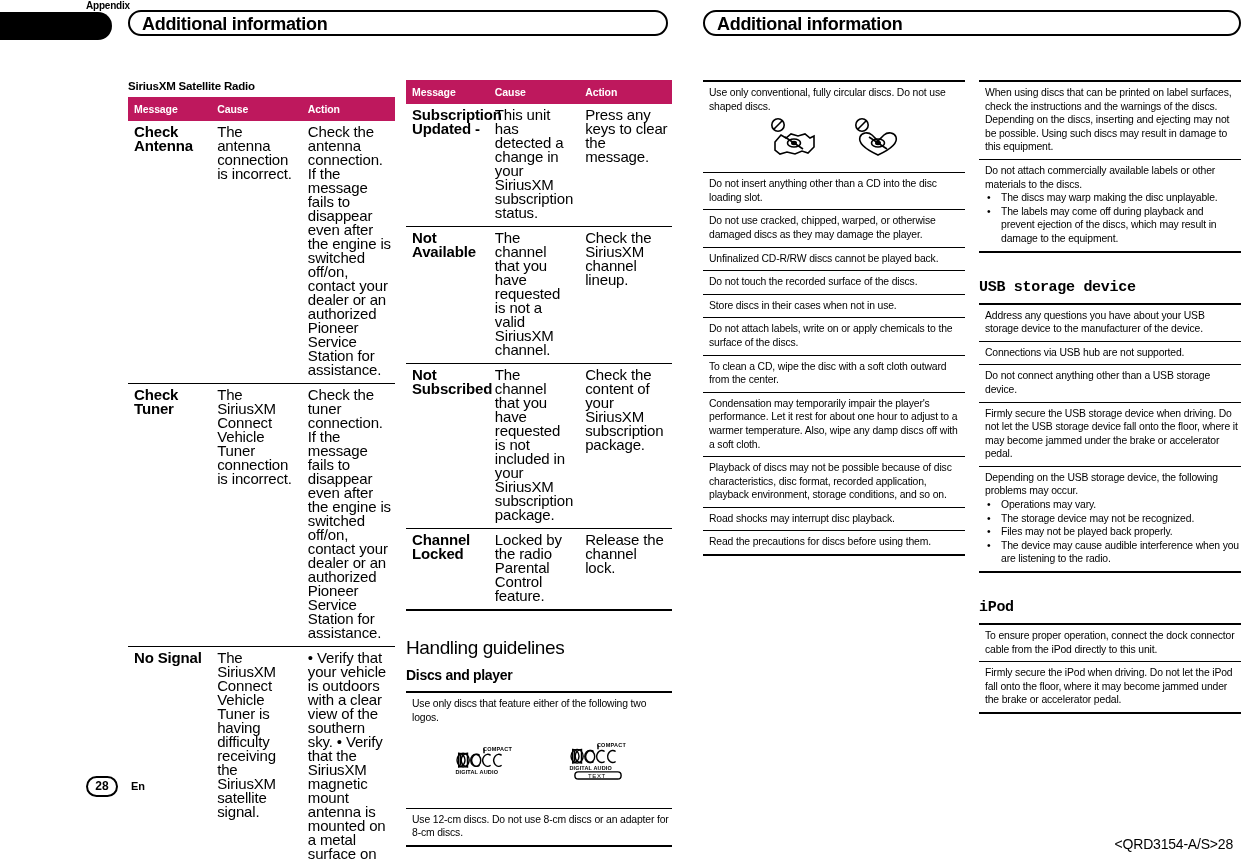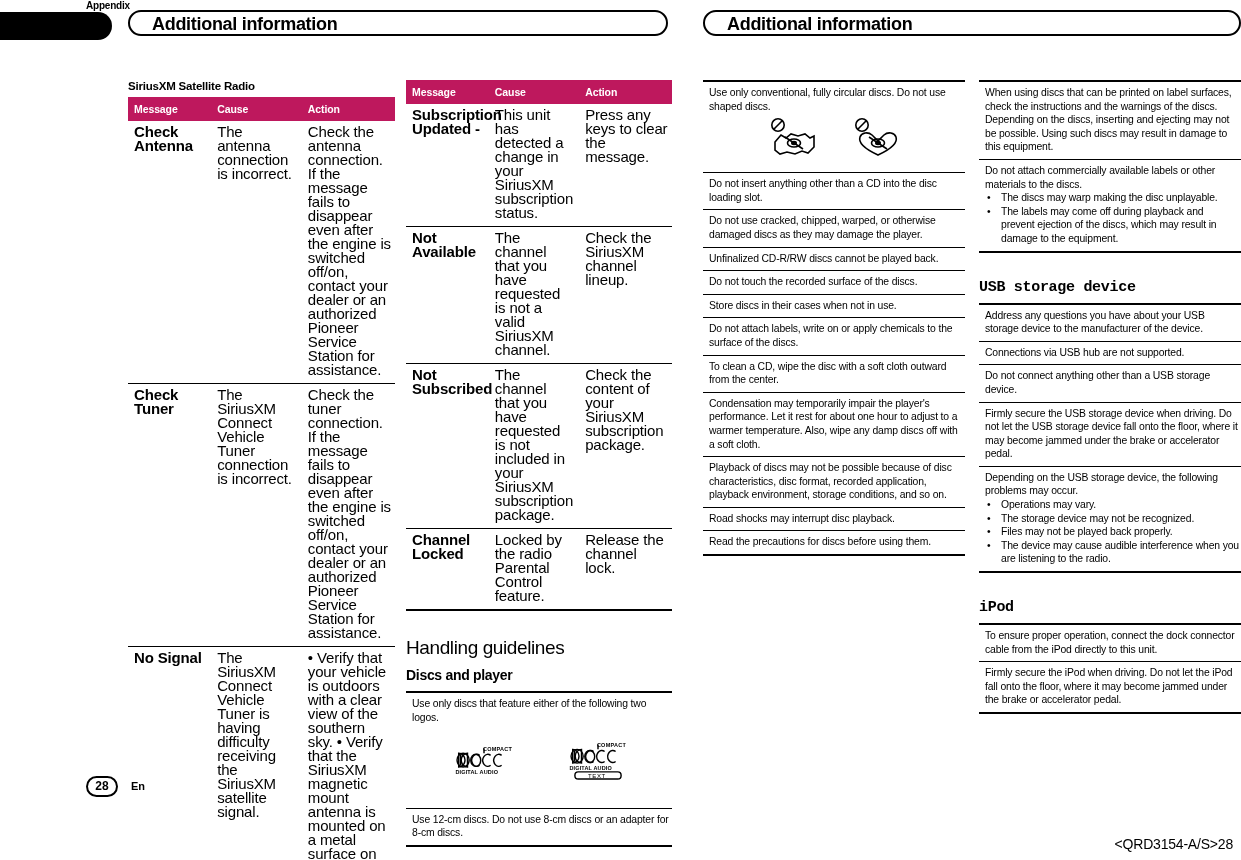--- a/index.html
+++ b/index.html
@@ -40,21 +40,21 @@
     position: absolute;
     top: 10px;
     height: 26px;
     border: 2px solid #000000;
     border-radius: 15px;
     background: #ffffff;
     box-sizing: border-box;
   }
   .page-header .htxt {
     position: absolute;
-    left: 22px;
+    left: 12px;
     top: 2px;
     font-size: 18px;
     font-weight: bold;
     letter-spacing: -0.3px;
     white-space: nowrap;
   }
   #header-left  { left: 128px;  width: 540px; }
   #header-right { left: 703px;  width: 538px; }
 
   

